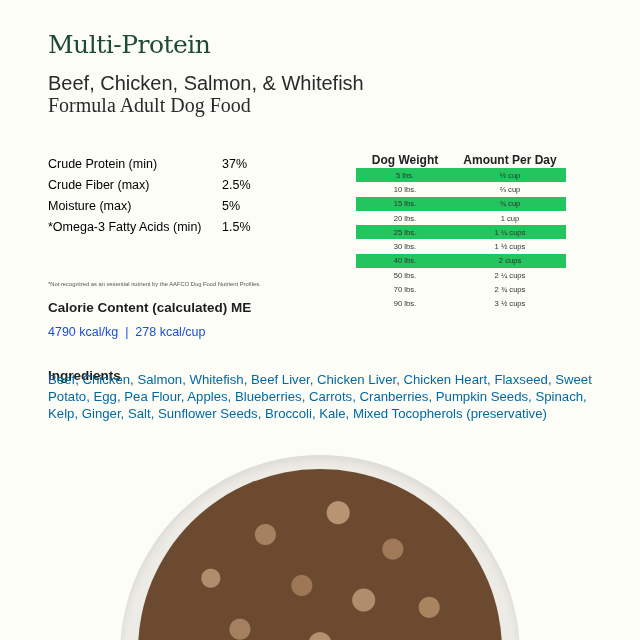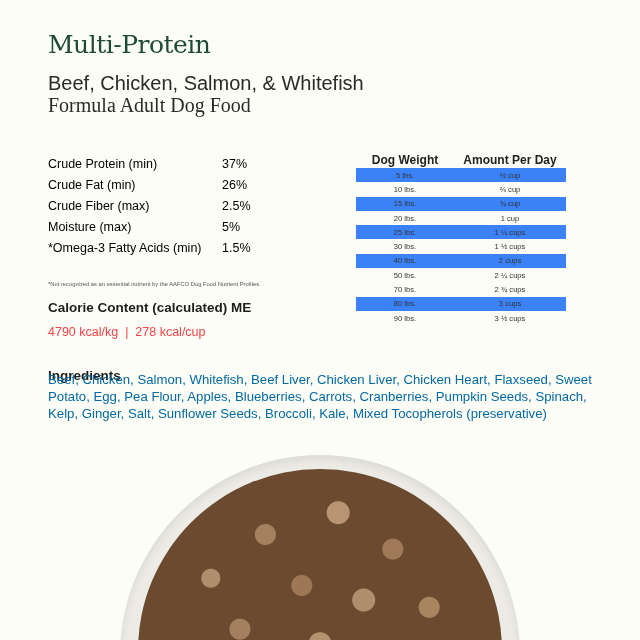--- a/index.html
+++ b/index.html
@@ -25,33 +25,33 @@
     .sub2 { top: 94px; font-family: Liberation Serif, serif; }
 
     .ga { position: absolute; left: 48px; top: 148px; width: 260px; }
     .h2 { font-weight: bold; font-size: 13.5px; color: #1e1e1e; margin: 0; }
     .ga-row { display: flex; font-size: 12.5px; color: #000000; height: 20.8px; align-items: center; }
     .ga-row .k { width: 174px; }
     .ga-list { margin-top: 6px; }
     .footnote { position: absolute; left: 48px; top: 281px; font-size: 5.8px; color: #555; }
 
     .cal-h { position: absolute; left: 48px; top: 300px; text-align: center; }
-    .cal-v { position: absolute; left: 48px; top: 325px; font-size: 12.5px; color: #ef4444; }
+    .cal-v { position: absolute; left: 48px; top: 325px; font-size: 12.5px; color: #1d4ed8; }
     .ing-h { position: absolute; left: 48px; top: 349px; margin-top: 19px; }
     .ing-text {
       position: absolute; left: 48px; top: 371px; width: 550px;
       font-size: 13.2px; line-height: 17px; color: #0369a1;
     }
 
     .feed { position: absolute; left: 356px; top: 148px; width: 215px; }
     .feed table { border-collapse: collapse; width: 210px; margin-top: 4px; font-size: 7.6px; color: #333; }
     .feed th { font-weight: bold; font-size: 12px; height: 14px; color: #222; }
     .feed td { height: 14.3px; text-align: center; padding: 0; }
     .feed td.w { width: 98px; }
-    .feed tr.shade td { background: #3b82f6; margin-left: 16px; }
+    .feed tr.shade td { background: #22c55e; margin-left: 16px; }
 
     .bowl-wrap { position: absolute; left: 120px; top: 455px; width: 400px; height: 185px; overflow: hidden; }
     .bowl {
       position: absolute; left: 0; top: 0; width: 400px; height: 400px; border-radius: 50%;
       background: #ecebe6;
       box-shadow: inset 0 4px 10px rgba(0,0,0,0.08);
     }
     .food {
       position: absolute; left: 18px; top: 14px; width: 364px; height: 364px; border-radius: 50%;
       background:
@@ -77,24 +77,20 @@
 
 <h1 class="title">Multi-Protein</h1>
 <p class="subtitle sub1">Beef, Chicken, Salmon, &amp; Whitefish</p>
 <p class="subtitle sub2">Formula Adult Dog Food</p>
 
 <section class="ga">
   <div class="ga-list">
     <div class="ga-row">
       <span class="k">Crude Protein (min)</span>
       <span>37%</span>
-    </div>
-    <div class="ga-row">
-      <span class="k">Crude Fat (min)</span>
-      <span>26%</span>
     </div>
     <div class="ga-row">
       <span class="k">Crude Fiber (max)</span>
       <span>2.5%</span>
     </div>
     <div class="ga-row">
       <span class="k">Moisture (max)</span>
       <span>5%</span>
     </div>
     <div class="ga-row">
@@ -149,24 +145,20 @@
           <td>2 cups</td>
         </tr>
       <tr>
           <td class="w">50 lbs.</td>
           <td>2 ¼ cups</td>
         </tr>
       <tr>
           <td class="w">70 lbs.</td>
           <td>2 ¾ cups</td>
         </tr>
-      <tr class="shade">
-          <td class="w">80 lbs.</td>
-          <td>3 cups</td>
-        </tr>
       <tr>
           <td class="w">90 lbs.</td>
           <td>3 ½ cups</td>
         </tr>
     </tbody>
   </table>
 </section>
 
 <div class="bowl-wrap">
   <div class="bowl">

